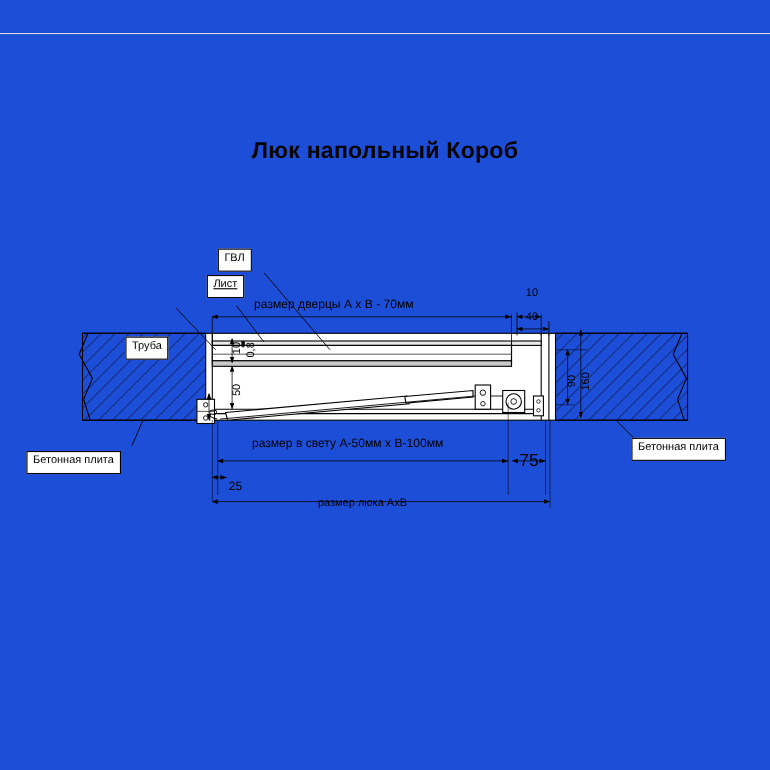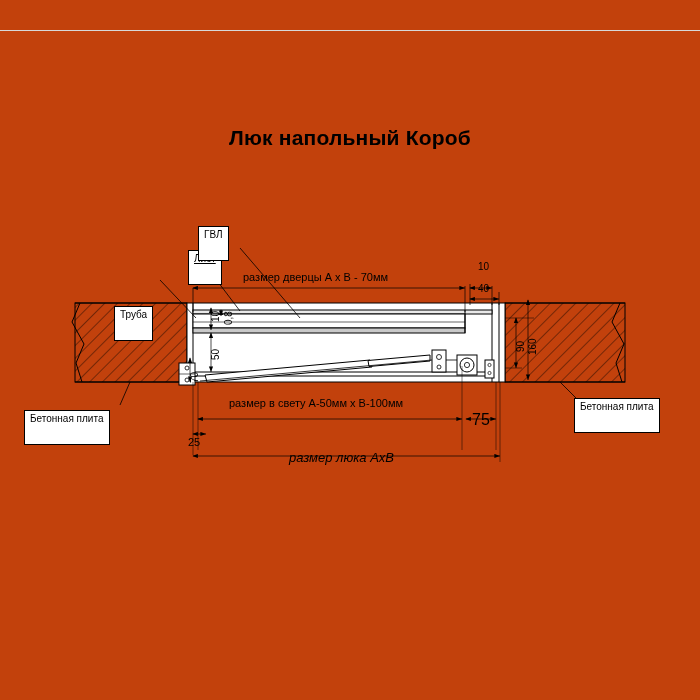--- a/index.html
+++ b/index.html
@@ -12,21 +12,21 @@
     height: 700px;
     font-family: "Liberation Sans", sans-serif;
     color: #000000;
     position: relative;
     overflow: hidden;
   }
   #page {
     position: relative;
     width: 700px;
     height: 700px;
-    background: #c2410c;
+    background: #1d4ed8;
   }
   .top-rule {
     position: absolute;
     left: 0;
     top: 30px;
     width: 700px;
     height: 1px;
     background: #d8d8d8;
   }
   #title {
@@ -48,21 +48,21 @@
   }
   .lbl {
     position: absolute;
     font-size: 10px;
     line-height: 11px;
     white-space: nowrap;
     color: #000;
   }
   .lbl.boxed {
     border: 1px solid #000;
-    padding: 2px 5px 20px 5px;
+    padding: 2px 5px 6px 5px;
     background: #fff;
   }
   .lbl.rot {
     transform-origin: 0 0;
   }
   .wm {
     position: absolute;
     left: 186px;
     top: 318px;
     width: 330px;
@@ -216,31 +216,31 @@
       <line x1="24" y1="411" x2="24" y2="411"></line>
     </g>
   </svg>
 
   <div class="lbl boxed" style="left:114px; top:262px;margin-top:44px;">Труба</div>
   <div class="lbl boxed" style="left:188px; top:250px;text-decoration:underline;">Лист</div>
   <div class="lbl boxed" style="left:198px; top:226px;">ГВЛ</div>
   <div class="lbl boxed" style="left:24px; top:410px;">Бетонная плита</div>
   <div class="lbl boxed" style="left:574px; top:398px;">Бетонная плита</div>
 
-  <div class="lbl" style="left:243px; top:272px; font-size:11px;">размер дверцы А х В - 70мм</div>
+  <div class="lbl" style="left:231px; top:272px; font-size:11px;">размер дверцы А х В - 70мм</div>
   <div class="lbl" style="left:229px; top:398px; font-size:11px;">размер в свету А-50мм х В-100мм</div>
-  <div class="lbl" style="left:289px; top:452px; font-size:13px;font-style:italic;">размер люка АхВ</div>
+  <div class="lbl" style="left:289px; top:452px; font-size:10px;">размер люка АхВ</div>
 
   <div class="lbl" style="left:478px; top:261px;">10</div>
   <div class="lbl" style="left:478px; top:283px;">40</div>
 
   <div class="lbl rot" style="left:210px; top:322px; transform:rotate(-90deg);">10</div>
   <div class="lbl rot" style="left:223px; top:325px; transform:rotate(-90deg);">0,8</div>
   <div class="lbl rot" style="left:210px; top:360px; transform:rotate(-90deg);">50</div>
   <div class="lbl rot" style="left:189px; top:383px; transform:rotate(-90deg);">70</div>
 
   <div class="lbl rot" style="left:515px; top:352px; transform:rotate(-90deg);">90</div>
   <div class="lbl rot" style="left:527px; top:355px; transform:rotate(-90deg);">160</div>
 
-  <div class="lbl" style="left:188px; top:437px; font-size:11px;">25</div>
+  <div class="lbl" style="left:208px; top:437px; font-size:11px;">25</div>
   <div class="lbl" style="left:472px; top:414px; font-size:16px;">75</div>
 
 </div>
 
 </body></html>

